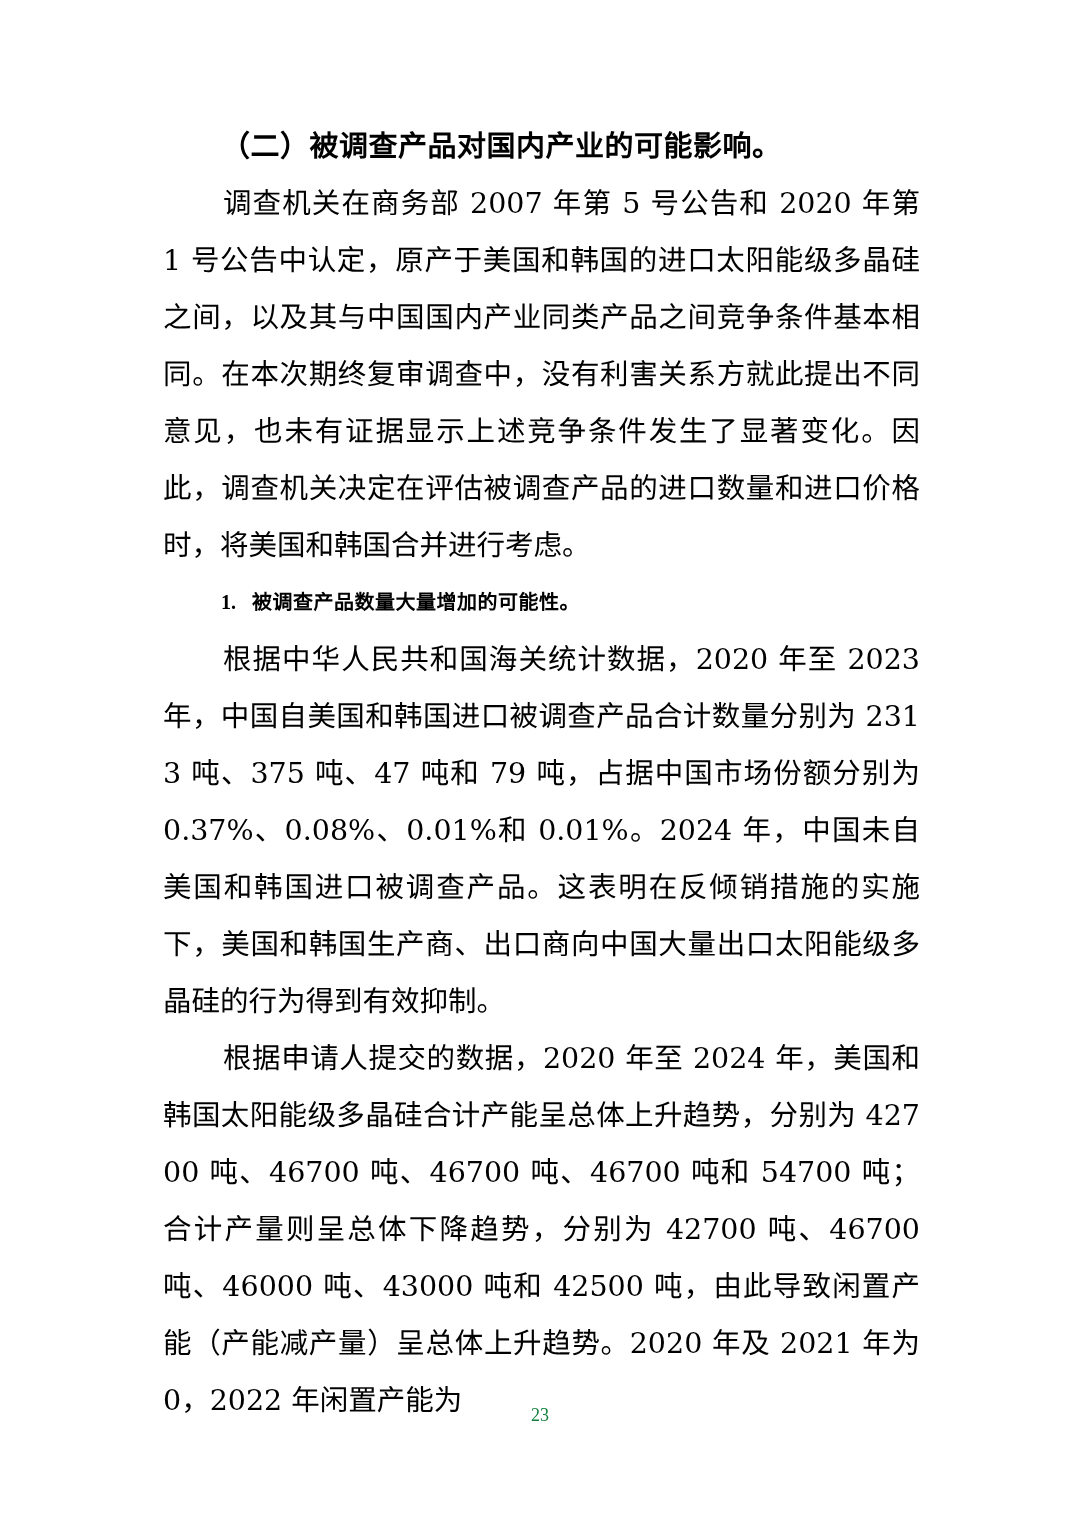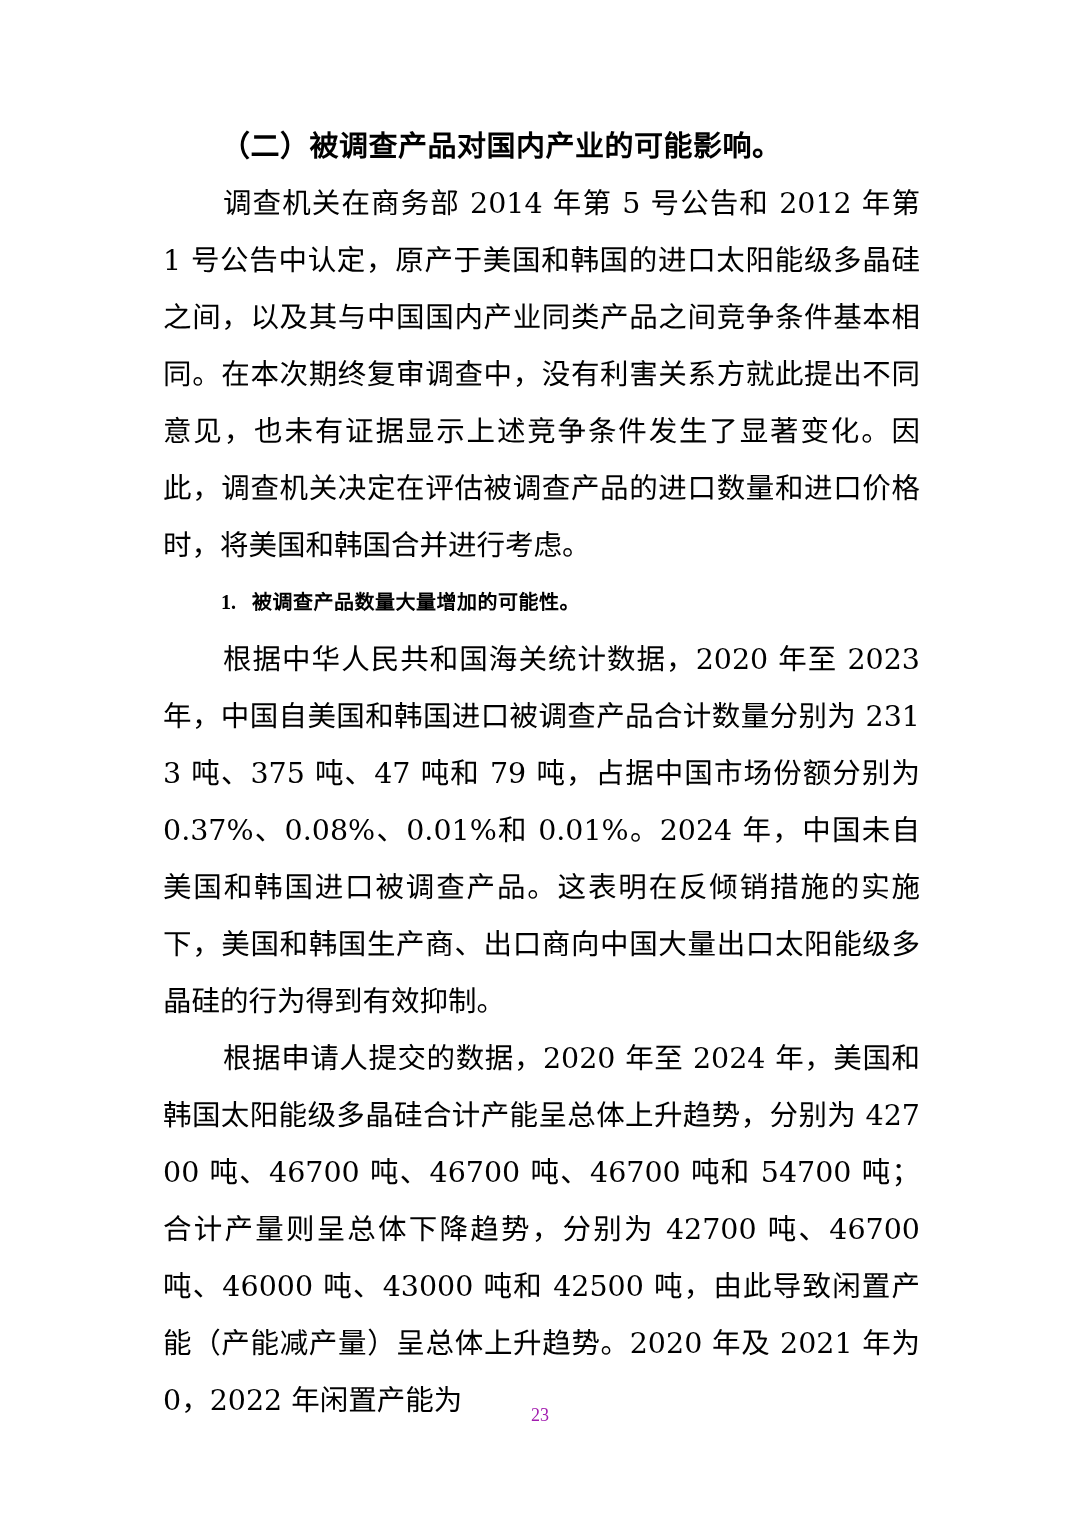--- a/index.html
+++ b/index.html
@@ -88,33 +88,33 @@
   
   .page-number {
     position: absolute;
     left: 0;
     top: 1404px;
     width: 1080px;
     text-align: center;
     font-family: "Liberation Serif", "DejaVu Serif", serif;
     font-size: 18px;
     line-height: 22px;
-    color: #a21caf;
+    color: #15803d;
   }
 </style>
 </head>
 <body>
 
 <div class="page">
 
   <div class="content">
 
     <h2 class="heading">（二）被调查产品对国内产业的可能影响。</h2>
 
-    <p class="para">调查机关在商务部 2014 年第 5 号公告和 2012 年第 1 号公告中认定，原产于美国和韩国的进口太阳能级多晶硅之间，以及其与中国国内产业同类产品之间竞争条件基本相同。在本次期终复审调查中，没有利害关系方就此提出不同意见，也未有证据显示上述竞争条件发生了显著变化。因此，调查机关决定在评估被调查产品的进口数量和进口价格时，将美国和韩国合并进行考虑。</p>
+    <p class="para">调查机关在商务部 2007 年第 5 号公告和 2020 年第 1 号公告中认定，原产于美国和韩国的进口太阳能级多晶硅之间，以及其与中国国内产业同类产品之间竞争条件基本相同。在本次期终复审调查中，没有利害关系方就此提出不同意见，也未有证据显示上述竞争条件发生了显著变化。因此，调查机关决定在评估被调查产品的进口数量和进口价格时，将美国和韩国合并进行考虑。</p>
 
     <h3 class="heading-numbered"><span class="num">1.</span><span class="gap"></span><span>被调查产品数量大量增加的可能性。</span></h3>
 
     <p class="para">根据中华人民共和国海关统计数据，2020 年至 2023 年，中国自美国和韩国进口被调查产品合计数量分别为 2313 吨、375 吨、47 吨和 79 吨，占据中国市场份额分别为 0.37%、0.08%、0.01%和 0.01%。2024 年，中国未自美国和韩国进口被调查产品。这表明在反倾销措施的实施下，美国和韩国生产商、出口商向中国大量出口太阳能级多晶硅的行为得到有效抑制。</p>
 
     <p class="para last-line-short">根据申请人提交的数据，2020 年至 2024 年，美国和韩国太阳能级多晶硅合计产能呈总体上升趋势，分别为 42700 吨、46700 吨、46700 吨、46700 吨和 54700 吨；合计产量则呈总体下降趋势，分别为 42700 吨、46700 吨、46000 吨、43000 吨和 42500 吨，由此导致闲置产能（产能减产量）呈总体上升趋势。2020 年及 2021 年为 0，2022 年闲置产能为</p>
 
   </div>
 
   <div class="page-number">23</div>

